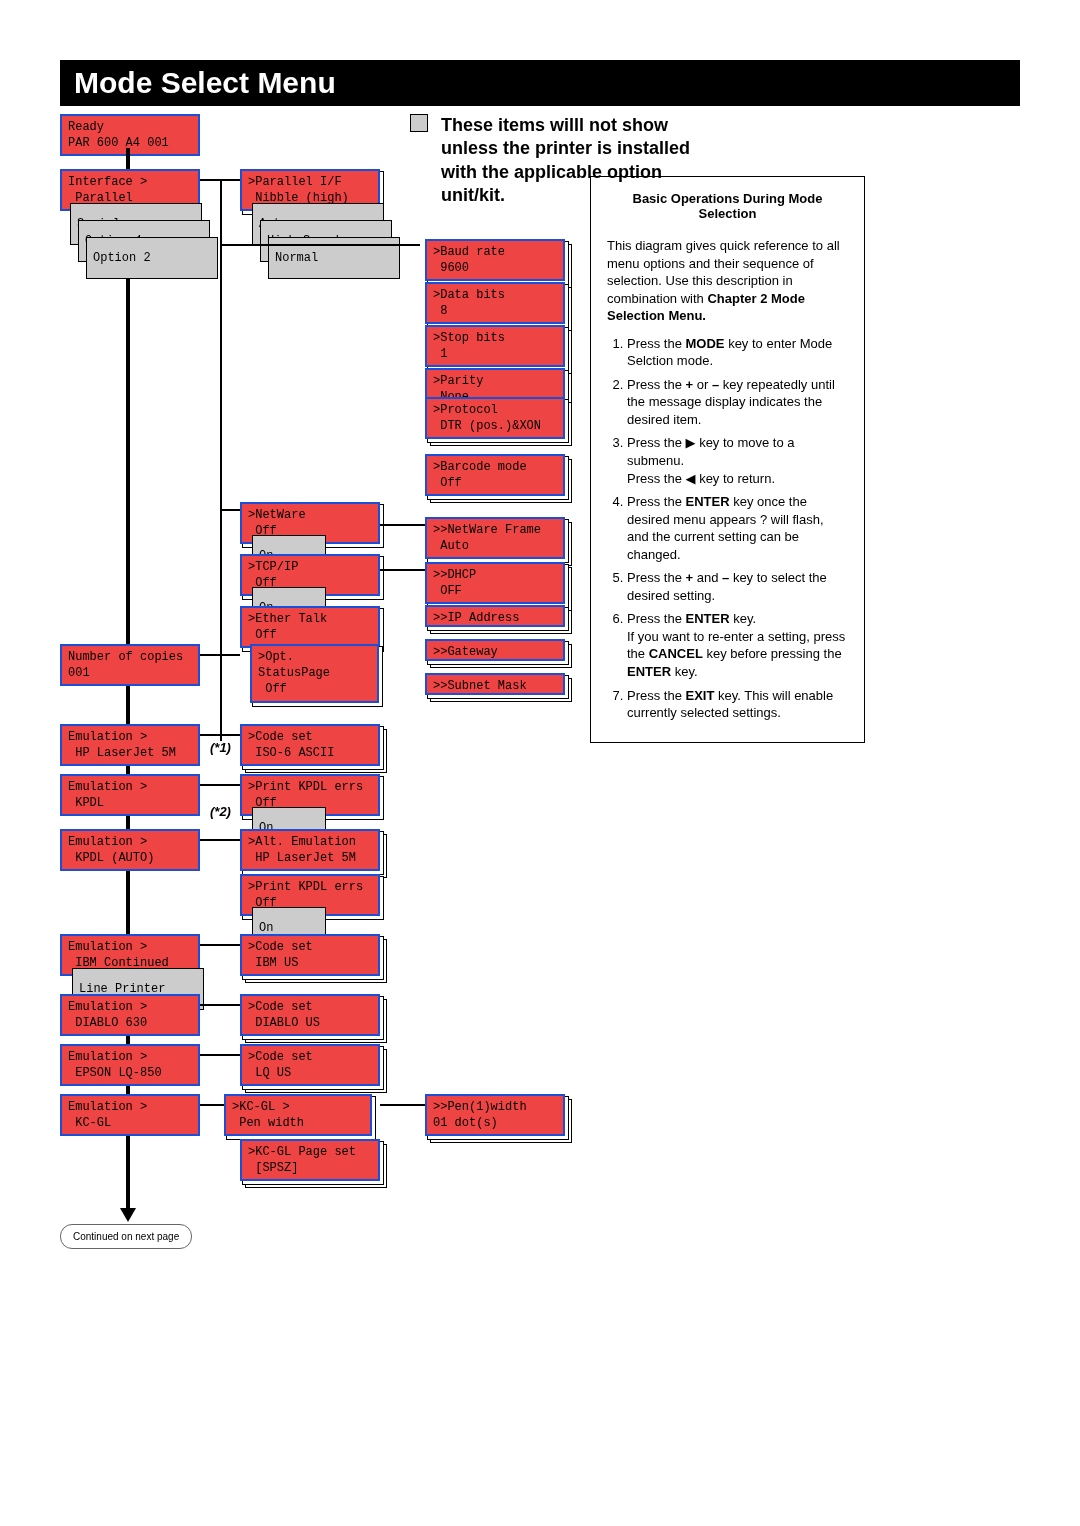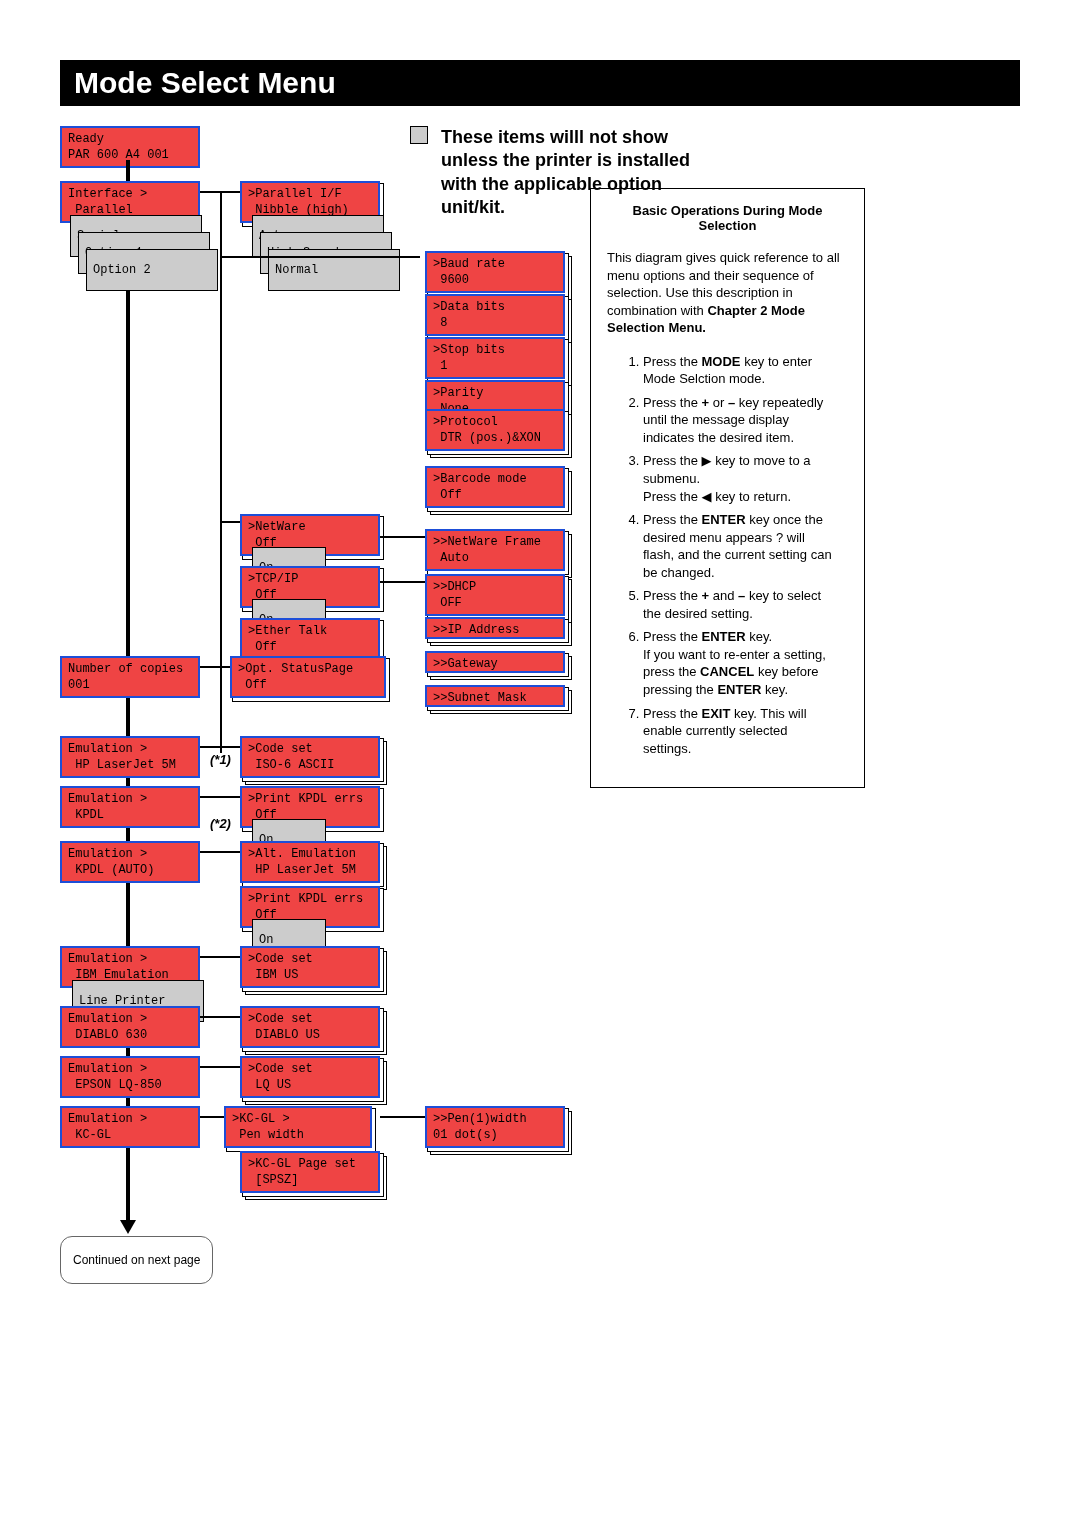--- a/index.html
+++ b/index.html
@@ -1,34 +1,34 @@
 <!DOCTYPE html>
 <html><head>
 <meta charset="utf-8">
 <style>
 body{margin:0;padding:0;font-family:Arial,Helvetica,sans-serif;font-size:13px;background:#fff;color:#000}
 .page{width:1080px;margin:0 auto;padding:60px 60px 40px 60px;box-sizing:border-box}
-.title-bar{background:#000;color:#fff;font-weight:bold;font-size:30px;padding:6px 14px;margin-bottom:20px}
+.title-bar{background:#000;color:#fff;font-weight:bold;font-size:30px;padding:6px 14px;margin-bottom:8px}
 .layout{position:relative;height:1300px}
 .mbox{position:absolute;border:2px solid #1d4ed8;background:#ef4444;font-family:"Courier New",monospace;font-size:12px;line-height:1.35;padding:3px 6px;box-sizing:border-box}
 .stack{box-shadow:3px 3px 0 #fff,3px 3px 0 1px #000,6px 6px 0 #fff,6px 6px 0 1px #000}
 .stack2{box-shadow:3px 3px 0 #fff,3px 3px 0 1px #000}
 .shade{background:#ccc;border:1px solid #000;padding:13px 6px;font-family:"Courier New",monospace;font-size:12px}
 .sidebar{position:absolute;border:1px solid #000;padding:14px 16px;width:275px;box-sizing:border-box}
 .side-title{text-align:center;font-weight:bold;margin-bottom:8px}
 .side-p{margin:16px 0 10px 0;line-height:1.35}
-.side-ol{margin:16px;padding-left:20px}
+.side-ol{margin:0;padding-left:20px}
 .side-ol li{margin-bottom:6px;line-height:1.35}
 .legend-sq{border:1px solid #000;background:#ccc;width:16px;height:16px;display:inline-block;vertical-align:top;margin-right:8px}
 .legend{position:absolute;font-weight:bold;font-size:18px;line-height:1.3}
 .note{position:absolute;font-style:italic;font-weight:bold;font-family:Arial,Helvetica,sans-serif;font-size:13px}
 .hline{position:absolute;height:2px;background:#000}
 .vline{position:absolute;width:2px;background:#000}
 .thick{width:4px}
-.continued{position:absolute;border:1px solid #666;border-radius:12px;padding:16px 12px;font-size:12px}
+.continued{position:absolute;border:1px solid #666;border-radius:12px;padding:6px 12px;font-size:10px}
 .arrow-down{position:absolute;width:0;height:0;border-left:8px solid transparent;border-right:8px solid transparent;border-top:14px solid #000}
 </style>
 </head>
 <body>
 
 <div class="page">
   <div class="title-bar">Mode Select Menu</div>
 
   <div class="layout">
 
@@ -95,40 +95,40 @@
     <div class="hline" style="left:320px;top:455px;width:45px"></div>
     <div class="mbox stack" style="left:365px;top:448px;width:140px"><span>&gt;&gt;DHCP</span><br>&nbsp;<span>OFF</span></div>
     <div class="mbox stack" style="left:365px;top:491px;width:140px;height:22px"><span>&gt;&gt;IP Address</span></div>
 
     <div class="mbox stack2" style="left:180px;top:492px;width:140px"><span>&gt;Ether Talk</span><br>&nbsp;<span>Off</span></div>
     <div class="mbox stack" style="left:365px;top:525px;width:140px;height:22px"><span>&gt;&gt;Gateway</span></div>
     <div class="mbox stack" style="left:365px;top:559px;width:140px;height:22px"><span>&gt;&gt;Subnet Mask</span></div>
 
     <div class="mbox" style="left:0;top:530px;width:140px"><span>Number of copies</span><br><span>             001</span></div>
     <div class="hline" style="left:140px;top:540px;width:40px"></div>
-    <div class="mbox stack2" style="left:170px;top:530px;width:156px"><span>&gt;Opt. StatusPage</span><br>&nbsp;<span>Off</span></div>
+    <div class="mbox stack2" style="left:190px;top:530px;width:129px"><span>&gt;Opt. StatusPage</span><br>&nbsp;<span>Off</span></div>
 
     <div class="mbox" style="left:0;top:610px;width:140px"><span>Emulation        &gt;</span><br>&nbsp;<span>HP LaserJet 5M</span></div>
     <div class="hline" style="left:140px;top:620px;width:40px"></div>
     <div class="mbox stack" style="left:180px;top:610px;width:140px"><span>&gt;Code set</span><br>&nbsp;<span>ISO-6 ASCII</span></div>
     <div class="note" style="left:150px;top:626px">(*1)</div>
 
     <div class="mbox" style="left:0;top:660px;width:140px"><span>Emulation        &gt;</span><br>&nbsp;<span>KPDL</span></div>
     <div class="hline" style="left:140px;top:670px;width:40px"></div>
     <div class="mbox stack2" style="left:180px;top:660px;width:140px"><span>&gt;Print KPDL errs</span><br>&nbsp;<span>Off</span></div>
     <div class="shade" style="position:absolute;left:192px;top:693px;width:60px">On</div>
     <div class="note" style="left:150px;top:690px">(*2)</div>
 
     <div class="mbox" style="left:0;top:715px;width:140px"><span>Emulation        &gt;</span><br>&nbsp;<span>KPDL (AUTO)</span></div>
     <div class="hline" style="left:140px;top:725px;width:40px"></div>
     <div class="mbox stack" style="left:180px;top:715px;width:140px"><span>&gt;Alt. Emulation</span><br>&nbsp;<span>HP LaserJet 5M</span></div>
     <div class="mbox stack2" style="left:180px;top:760px;width:140px"><span>&gt;Print KPDL errs</span><br>&nbsp;<span>Off</span></div>
     <div class="shade" style="position:absolute;left:192px;top:793px;width:60px">On</div>
 
-    <div class="mbox" style="left:0;top:820px;width:140px"><span>Emulation        &gt;</span><br>&nbsp;<span>IBM Emulation</span></div>
+    <div class="mbox" style="left:0;top:820px;width:140px"><span>Emulation        &gt;</span><br>&nbsp;<span>IBM Continued</span></div>
     <div class="shade" style="position:absolute;left:12px;top:854px;width:118px">Line Printer</div>
     <div class="hline" style="left:140px;top:830px;width:40px"></div>
     <div class="mbox stack" style="left:180px;top:820px;width:140px"><span>&gt;Code set</span><br>&nbsp;<span>IBM US</span></div>
 
     <div class="mbox" style="left:0;top:880px;width:140px"><span>Emulation        &gt;</span><br>&nbsp;<span>DIABLO 630</span></div>
     <div class="hline" style="left:140px;top:890px;width:40px"></div>
     <div class="mbox stack" style="left:180px;top:880px;width:140px"><span>&gt;Code set</span><br>&nbsp;<span>DIABLO US</span></div>
 
     <div class="mbox" style="left:0;top:930px;width:140px"><span>Emulation        &gt;</span><br>&nbsp;<span>EPSON LQ-850</span></div>
     <div class="hline" style="left:140px;top:940px;width:40px"></div>

